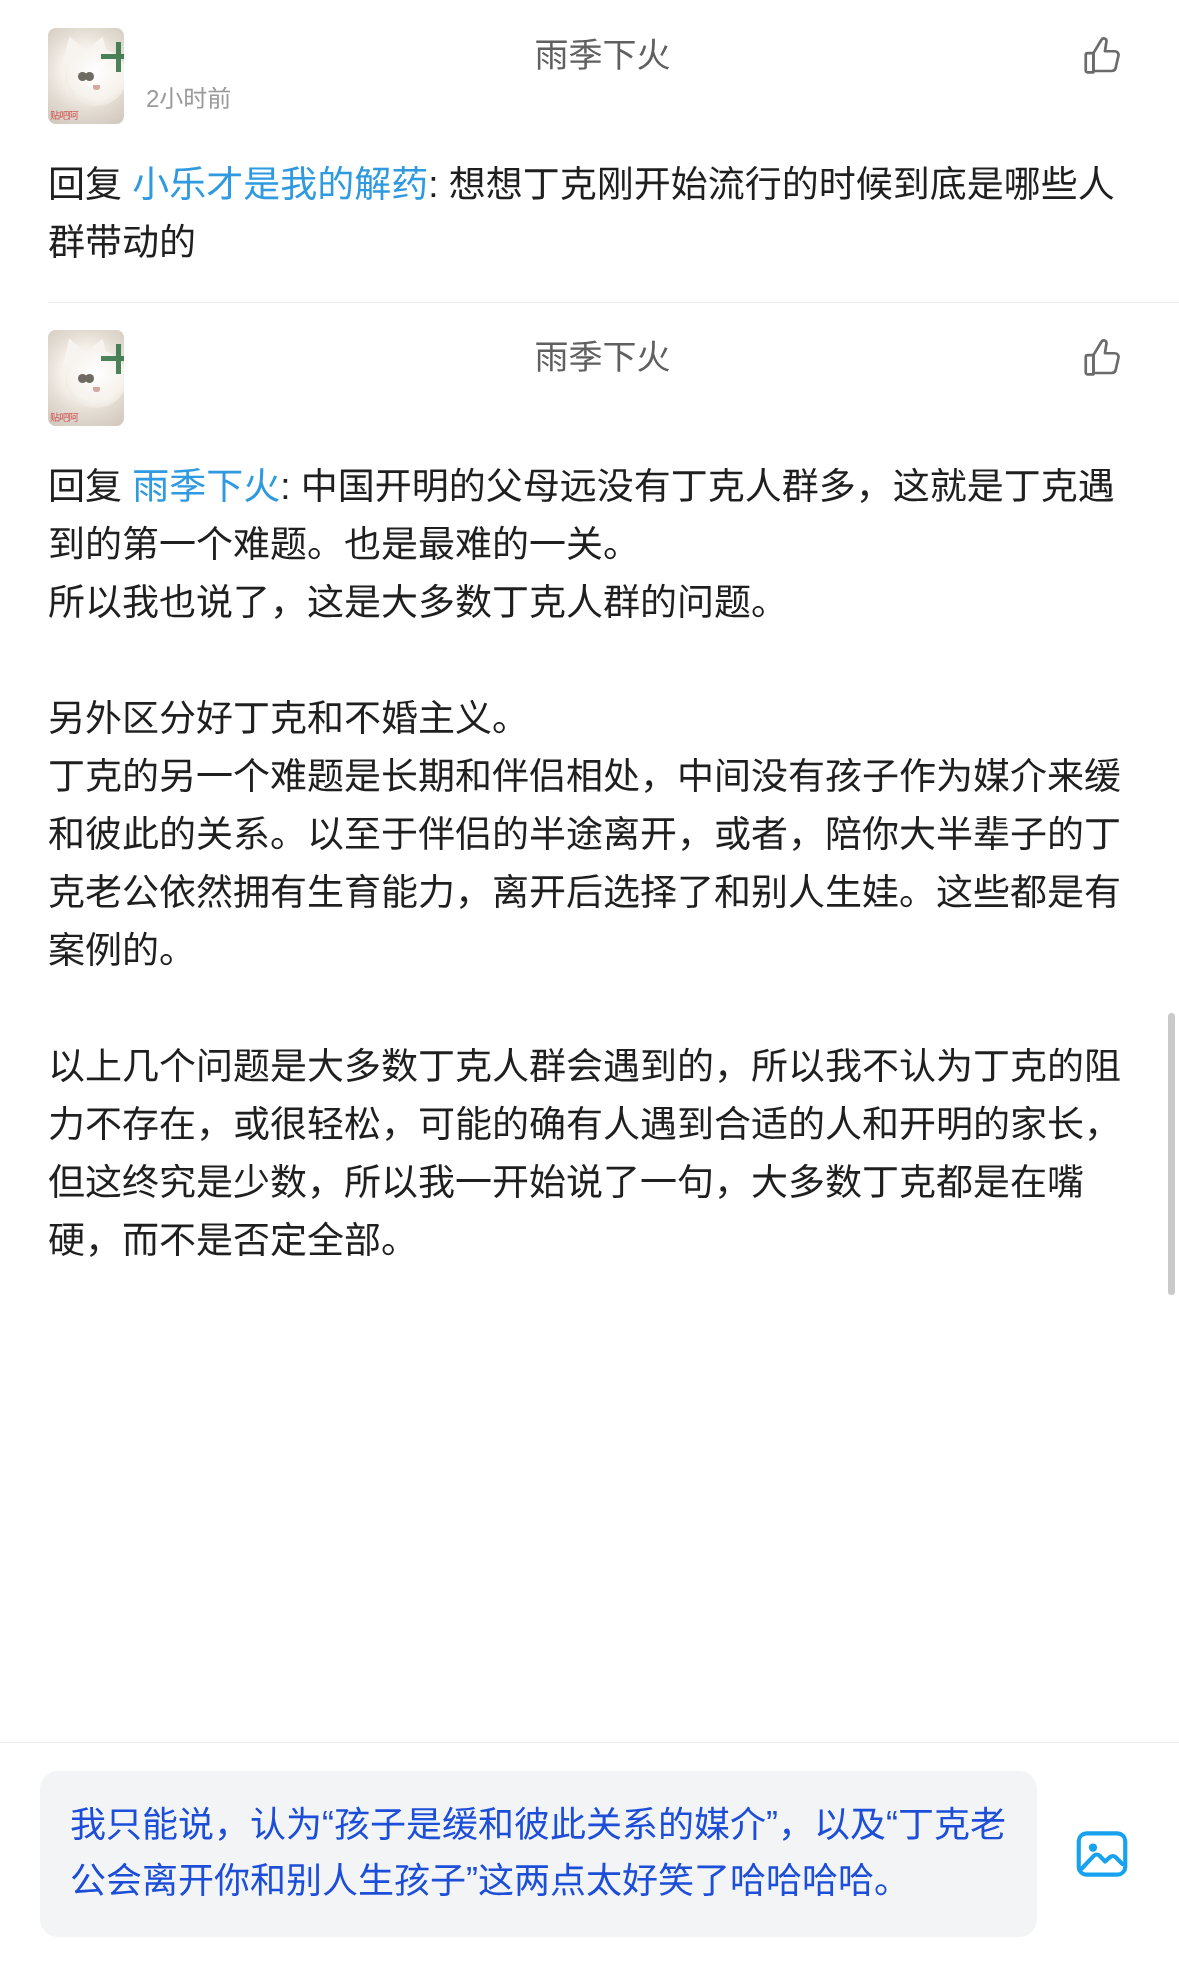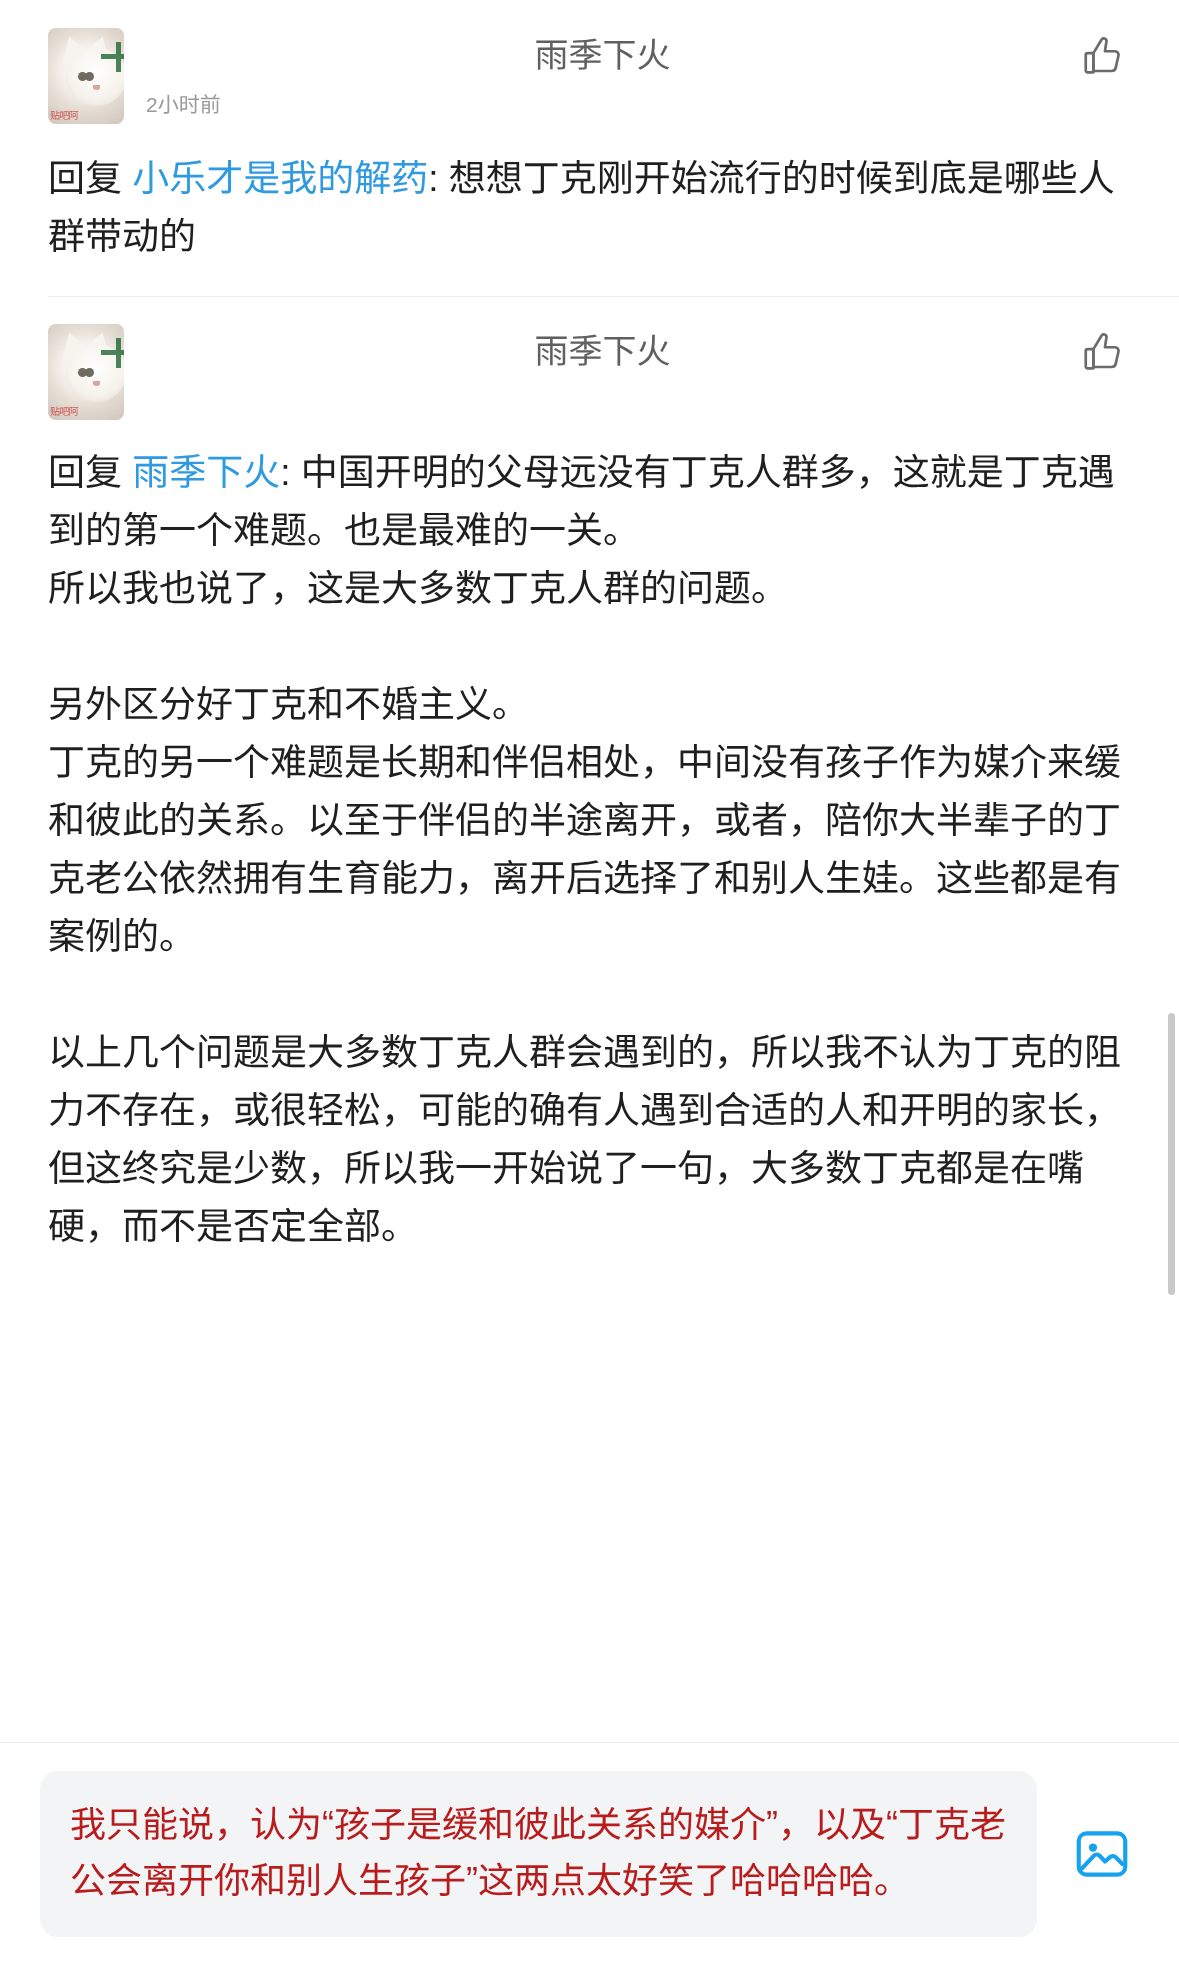--- a/index.html
+++ b/index.html
@@ -129,39 +129,38 @@
     padding-top: 4px;
   }
   .user-name {
     font-size: 34px;
     line-height: 46px;
     color: #606060;
     font-weight: 400;
     text-align: center;
   }
   .time {
-    font-size: 21px;
+    font-size: 24px;
     line-height: 42px;
     color: #9a9a9a;
-    margin-top: 6px;
   }
   .like {
     flex: 0 0 auto;
     margin-left: 16px;
     padding-top: 6px;
     width: 56px;
     height: 56px;
     display: flex;
     align-items: flex-start;
     justify-content: center;
   }
   .like svg { display: block; }
 
   .comment-body {
-    margin-top: 24px;
+    margin-top: 32px;
     font-size: 37px;
     line-height: 58px;
     color: #1f1f1f;
     word-break: break-word;
     white-space: pre-wrap;
   }
   .reply-prefix { color: #1f1f1f; }
   .reply-target { color: #2f9ae0; }
 
   
@@ -175,21 +174,21 @@
     align-items: center;
     gap: 28px;
   }
   .input-box {
     flex: 1 1 auto;
     background: #f2f4f6;
     border-radius: 18px;
     padding: 26px 30px 28px 30px;
     font-size: 36px;
     line-height: 56px;
-    color: #b91c1c;
+    color: #1d4ed8;
     min-height: 56px;
     white-space: pre-wrap;
     word-break: break-word;
   }
   .image-btn {
     flex: 0 0 auto;
     width: 74px;
     height: 74px;
     display: flex;
     align-items: center;

